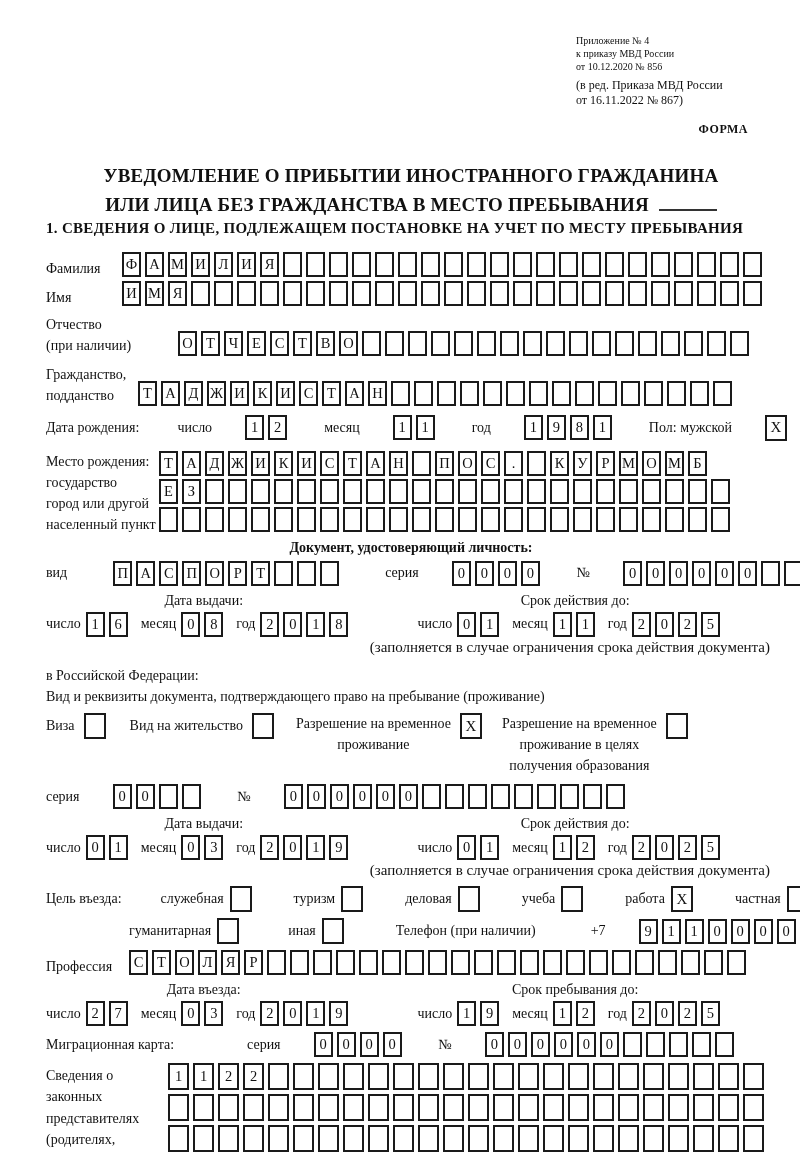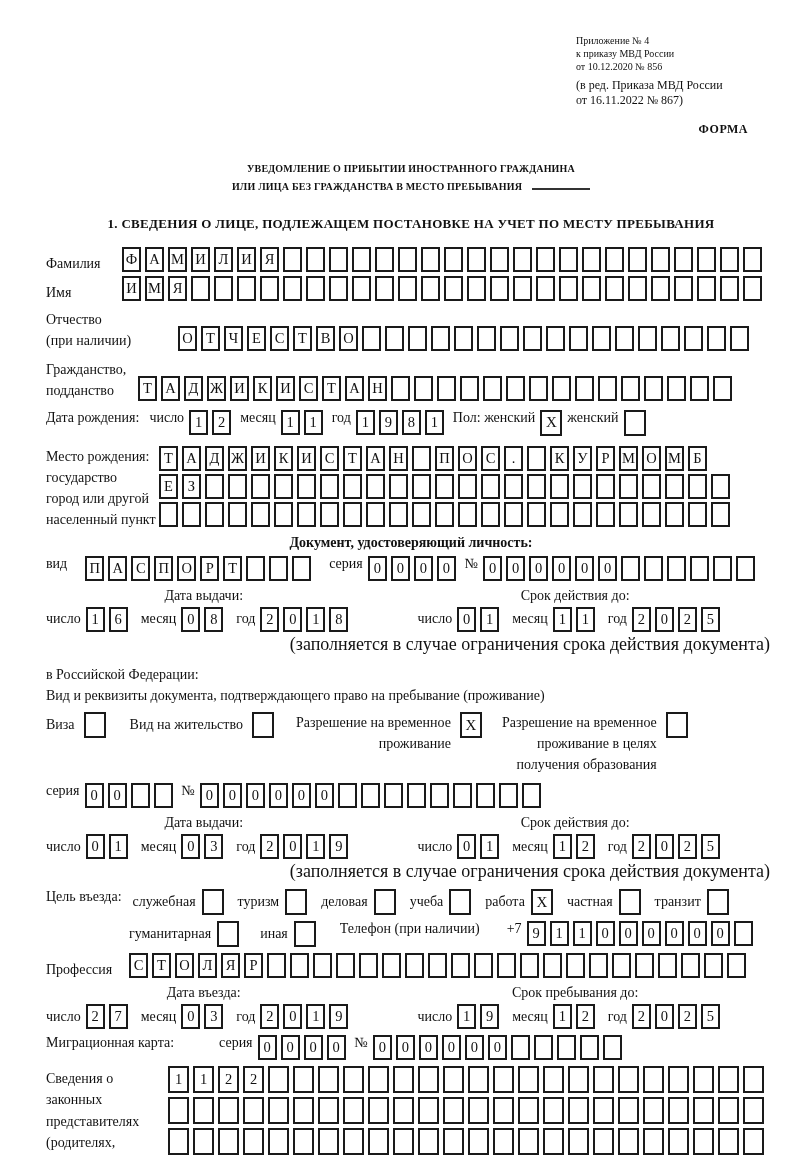--- a/index.html
+++ b/index.html
@@ -14,52 +14,52 @@
         font-size:14.5px;background:#fff;}
   .lcell{width:21px;height:27px;}
   .chk{box-sizing:border-box;width:22px;height:26px;border:2px solid #1a1a1a;
        display:inline-flex;align-items:center;justify-content:center;font-size:15px;flex:0 0 auto;}
 
   
   .appendix{margin-left:530px;line-height:1.32;font-size:10px;}
   .edition{margin-left:530px;margin-top:4px;line-height:1.3;font-size:12px;}
   .forma{text-align:right;padding-right:28px;font-weight:bold;font-size:12px;margin-top:13px;letter-spacing:.5px;}
 
-  .title{text-align:center;font-weight:bold;font-size:10px;margin-top:24px;line-height:1.55;letter-spacing:.2px;}
+  .title{text-align:center;font-weight:bold;font-size:19px;margin-top:24px;line-height:1.55;letter-spacing:.2px;}
   .title-blank{display:inline-block;width:58px;border-bottom:2.5px solid #333;height:12px;margin-left:10px;}
-  .sec-heading{font-weight:bold;font-size:13px;margin-top:21px;letter-spacing:.3px;text-align:center;}
+  .sec-heading{font-weight:bold;font-size:15px;letter-spacing:.3px;}
 
   .row{display:flex;align-items:flex-end;margin-top:4px;}
   .row .lbl{flex:0 0 auto;padding-top:4px;}
   .lbl2{line-height:1.5;padding-top:3px;}
   .w76{width:76px;} .w130{width:132px;} .w92{width:92px;} .w112{width:113px;}
   .stack{display:flex;flex-direction:column;}
   .stack .cells{margin-bottom:3px;}
 
-  .inline-row{display:flex;align-items:flex-start;margin-top:9px;flex-wrap:nowrap;}
+  .inline-row{display:flex;align-items:center;margin-top:9px;flex-wrap:nowrap;gap:28px;}
   .inline-row .t{margin:0 5px;white-space:nowrap;}
 
   .doc-heading{text-align:center;font-weight:bold;font-size:14px;margin-top:5px;}
 
   
   .dgs{display:flex;align-items:flex-start;margin-top:7px;}
   .dg{display:flex;flex-direction:column;}
   .dg-title{text-align:center;margin-bottom:3px;}
   .dg-row{display:flex;align-items:center;}
   .dg-row .t{margin-right:5px;white-space:nowrap;}
   .dg-row .t+ .cells{margin-right:9px;}
   .dg-right{margin-left:56px;}
-  .note{text-align:right;font-size:18px;margin-top:2px;padding-right:6px;}
+  .note{text-align:right;font-size:15px;margin-top:2px;padding-right:6px;}
 
   .plain{margin-top:9px;line-height:1.55;}
 
   .opt-row{display:flex;align-items:flex-start;margin-top:5px;}
   .opt{display:flex;align-items:flex-start;margin-right:14px;}
   .opt .opt-lines{margin-right:9px;}
-  .opt .opt-lines span{display:block;text-align:right;line-height:1.5;}
+  .opt .opt-lines span{display:block;text-align:center;line-height:1.5;}
   .opt.single{align-items:center;}
   .opt.single .opt-lines span{line-height:1.2;}
 
   .pitem{display:flex;align-items:center;margin-left:9px;}
   .pitem .t{margin-right:6px;white-space:nowrap;}
 
   .legal{display:flex;align-items:flex-start;margin-top:6px;}
   .legal-labels{width:122px;line-height:1.52;padding-top:2px;flex:0 0 auto;}
   .legal-labels span{display:block;}
   .legal-rows .cells{margin-bottom:4px;}
@@ -235,21 +235,21 @@
         <span class="cell">1</span>
         <span class="cell">1</span>
       </span>
     <span class="t">год</span>
     <span class="cells">
         <span class="cell">1</span>
         <span class="cell">9</span>
         <span class="cell">8</span>
         <span class="cell">1</span>
       </span>
-    <span class="t">Пол: женский</span>
+    <span class="t">Пол: мужской</span>
     <span class="chk">X</span>
     <span class="t">женский</span>
     <span class="chk"></span>
   </div>
 
   <div class="row" style="margin-top:8px;">
     <span class="lbl w112 lbl2" style="padding-top:2px;">
       <span style="display:block;">Место рождения:</span>
       <span style="display:block;">государство</span>
       <span style="display:block;">город или другой</span>

